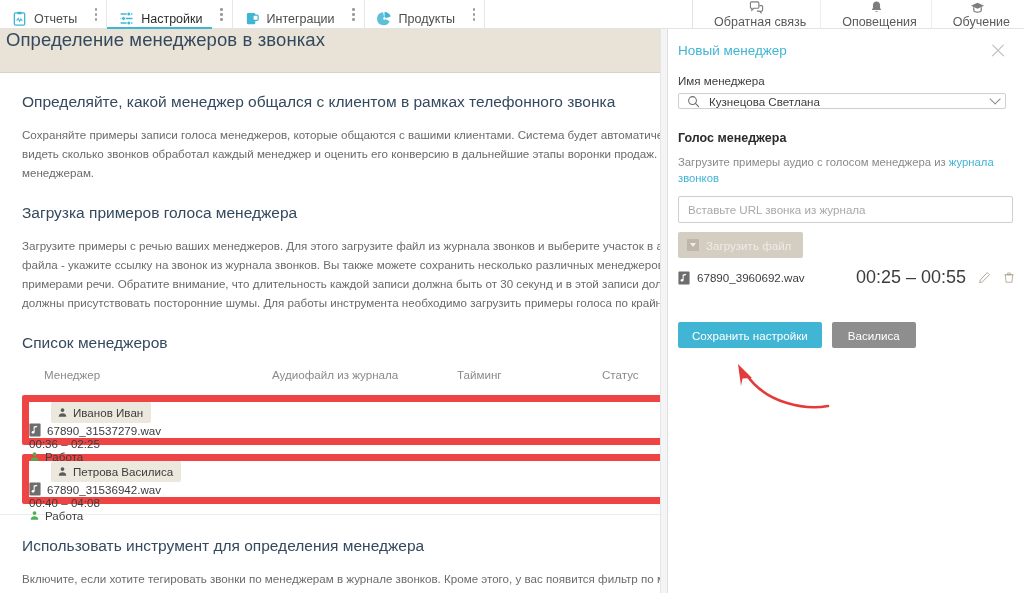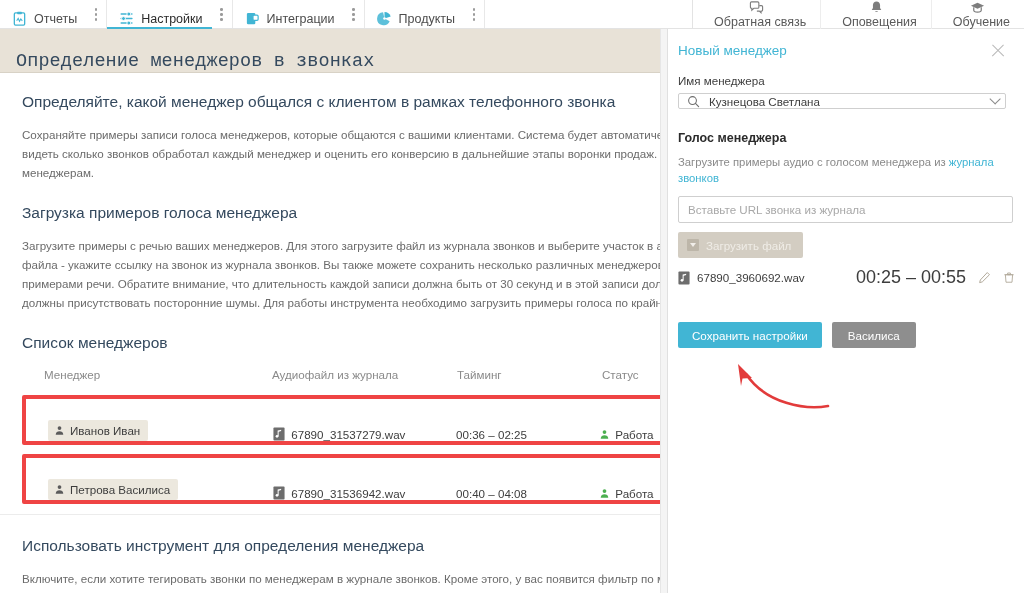--- a/index.html
+++ b/index.html
@@ -82,24 +82,23 @@
   .main {
     position: absolute; left: 0; top: 29px;
     width: 660px; height: 564px;
     overflow: hidden;
     background: #ffffff;
   }
   .page-header {
     height: 44px;
     background: #e8e2d7;
     border-bottom: 1px solid #d8d2c6;
-    display: flex; align-items: flex-end;
-    padding-left: 16px;
+    display: flex; align-items: flex-start;
+    padding-left: 6px;
     width: 680px;
-    font-family: Liberation Mono, monospace;
   }
   .page-header h1 {
     margin: 0;
     font-size: 18.5px;
     font-weight: 400;
     color: #34495e;
     letter-spacing: 0.1px;
     white-space: nowrap;
   }
 
@@ -130,28 +129,29 @@
   table.mgr th {
     font-size: 11.6px; font-weight: 400; color: #8a8a8a;
     text-align: left; padding: 0 0 14px 0;
     white-space: nowrap;
   }
   table.mgr th.c-mgr { width: 250px; padding-left: 22px; }
   table.mgr th.c-file { width: 185px; }
   table.mgr th.c-time { width: 145px; }
   table.mgr th.c-stat { width: 80px; }
   .rowbox {
-    border: 4px solid #ef4444;
+    border: 7px solid #ef4444;
     border-radius: 2px;
     height: 50px;
-    display: flex; align-items: flex-end;
+    display: flex; align-items: flex-start;
     margin-bottom: 9px;
     width: 690px;
     margin-left: 0;
     background: #fff;
+    flex-direction: column;
   }
   .cell { display: flex; align-items: center; }
   .cell.c1 { width: 250px; padding-left: 22px; }
   .cell.c2 { width: 185px; }
   .cell.c3 { width: 145px; }
   .cell.c4 { width: 110px; }
   .mgr-chip {
     background: #ece8de;
     border-radius: 2px;
     padding: 4px 8px 4px 6px;

